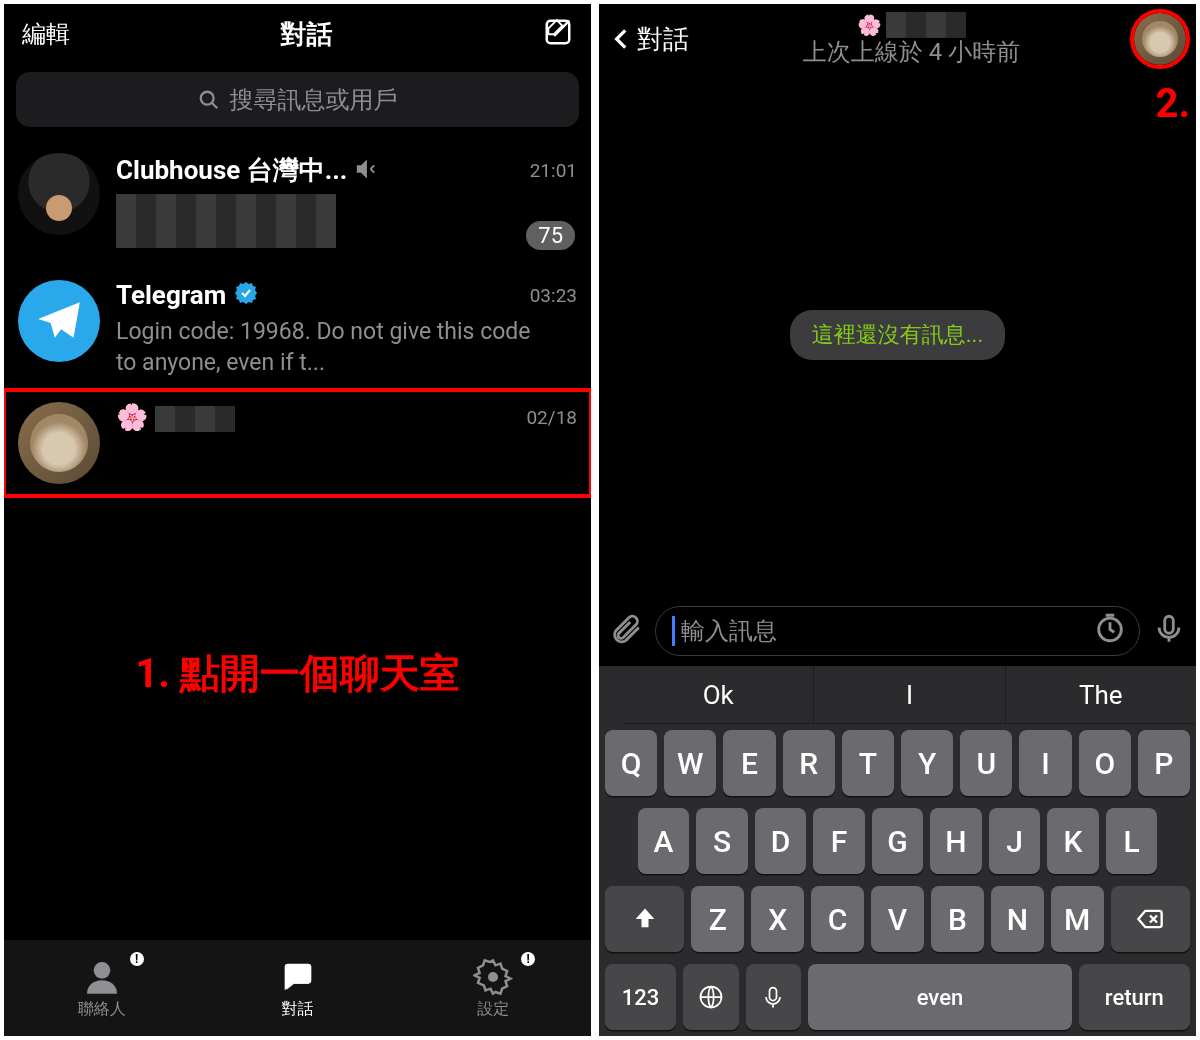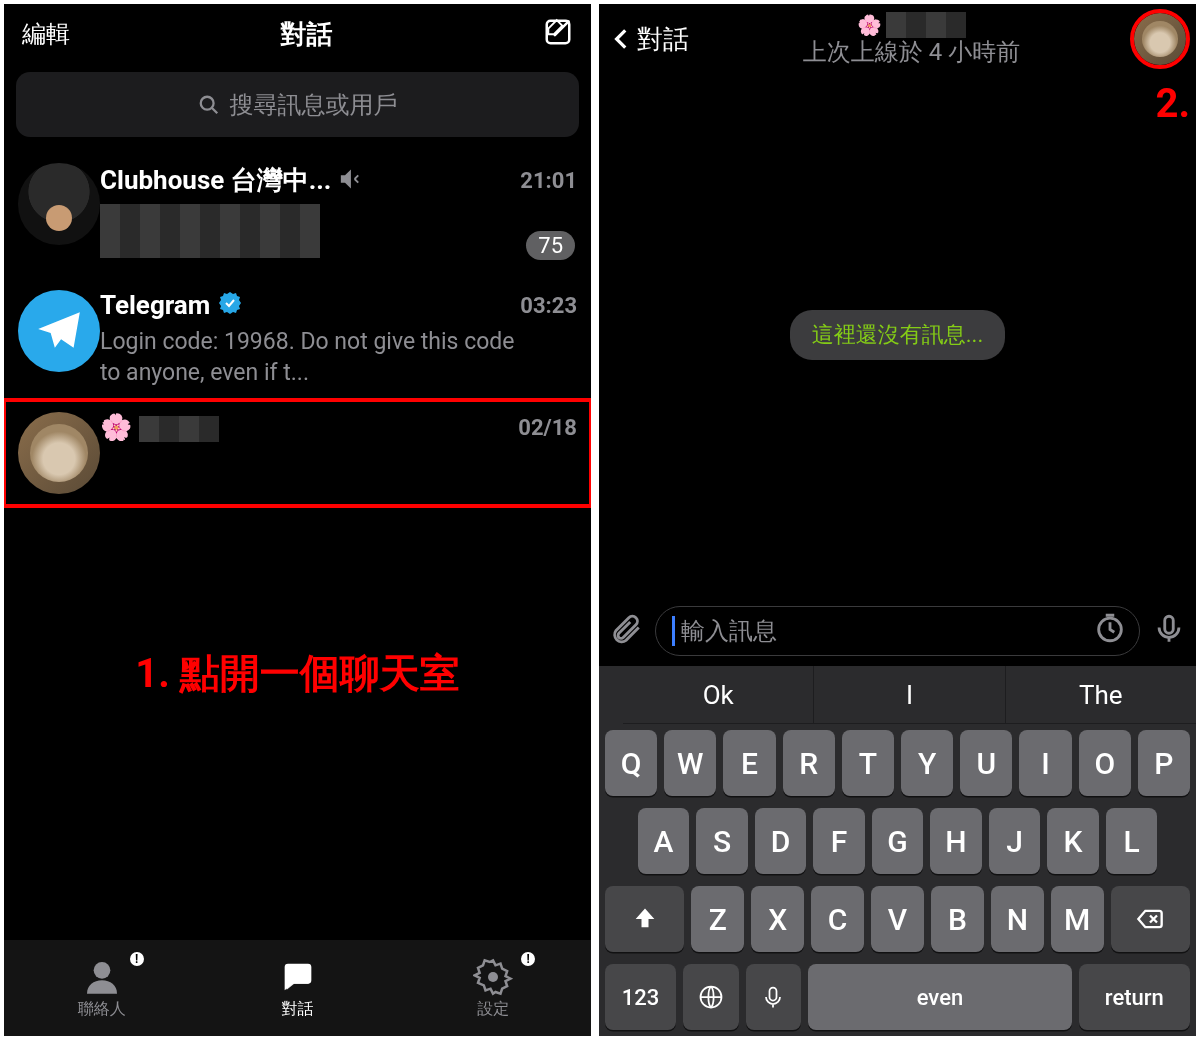--- a/index.html
+++ b/index.html
@@ -19,38 +19,38 @@
   body{margin:0;background:#fff;width:1200px;height:1040px;overflow:hidden;}
   .wrap{display:flex;width:1200px;height:1040px;}
   .phone{position:relative;flex:0 0 595px;height:1040px;background:var(--bg);color:var(--text);overflow:hidden;border:4px solid #fff;}
   .phone.right{flex:0 0 605px;}
 
   
   .hdr{height:60px;display:flex;align-items:center;justify-content:space-between;padding:8px 18px;}
   .hdr .title{font-size:26px;font-weight:600;}
   .hdr .edit{font-size:24px;color:#fff;}
   .compose svg{width:30px;height:30px;stroke:#fff;fill:none;stroke-width:2;}
-  .search{margin:8px 12px 14px;height:65px;background:var(--search);border-radius:14px;display:flex;align-items:center;justify-content:center;gap:10px;color:var(--muted);font-size:24px;}
+  .search{margin:8px 12px 14px;height:55px;background:var(--search);border-radius:14px;display:flex;align-items:center;justify-content:center;gap:10px;color:var(--muted);font-size:24px;}
   .search svg{width:22px;height:22px;stroke:var(--muted);fill:none;stroke-width:2.5;}
 
-  .chat{display:flex;padding:12px 14px 12px 14px;position:relative;}
+  .chat{display:flex;padding:12px 14px 12px 14px;gap:16px;position:relative;}
   .chat + .chat{border-top:0;}
   .avatar{width:82px;height:82px;border-radius:50%;flex:0 0 82px;background:#555;overflow:hidden;position:relative;}
   .avatar.tg{background:#29a9eb;display:flex;align-items:center;justify-content:center;}
   .avatar.tg svg{width:50px;height:50px;fill:#fff;}
   .avatar.cat{background:linear-gradient(135deg,#8a6d4b,#5a4a36);}
   .avatar.cat::after{content:"";position:absolute;inset:12px;border-radius:50%;background:radial-gradient(circle at 50% 60%,#d9c8b0 35%,#a08765 60%);}
   .avatar.afro{background:radial-gradient(circle at 50% 35%,#2a2a2a 45%,#111 46%);}
   .avatar.afro::after{content:"";position:absolute;left:28px;top:42px;width:26px;height:26px;border-radius:50%;background:#c89b73;}
   .cbody{flex:1;min-width:0;}
   .crow1{display:flex;align-items:center;gap:8px;}
   .cname{font-size:26px;font-weight:700;white-space:nowrap;overflow:hidden;text-overflow:ellipsis;max-width:330px;}
   .muteico svg{width:22px;height:22px;fill:var(--muted);}
   .verif svg{width:24px;height:24px;fill:#27a7e7;}
-  .ctime{margin-left:auto;color:var(--muted);font-size:22px;font-weight:bold;}
+  .ctime{margin-left:auto;color:var(--muted);font-size:19px;}
   .cmsg{margin-top:6px;color:var(--muted);font-size:23px;line-height:1.35;max-width:430px;display:-webkit-box;-webkit-line-clamp:2;-webkit-box-orient:vertical;overflow:hidden;}
   .pixelate{display:inline-block;width:220px;height:54px;background:repeating-linear-gradient(90deg,#3a3a3a 0 20px,#2a2a2a 20px 40px),repeating-linear-gradient(0deg,#3a3a3a 0 20px,#2a2a2a 20px 40px);filter:blur(0.5px);}
   .pixelate.small{width:80px;height:26px;vertical-align:middle;}
   .badge{position:absolute;right:16px;bottom:18px;background:var(--badge);color:#fff;border-radius:20px;padding:2px 12px;font-size:22px;font-weight:400;}
 
   .chat.highlight{outline:4px solid var(--accent-red);outline-offset:-2px;}
 
   .anno1{position:absolute;left:0;right:0;top:642px;text-align:center;font-size:40px;font-weight:700;color:var(--accent-red);text-shadow:-2px -2px 0 #000,2px -2px 0 #000,-2px 2px 0 #000,2px 2px 0 #000;}
 
   .tabbar{position:absolute;bottom:0;left:0;right:0;height:96px;background:#141414;display:flex;}

